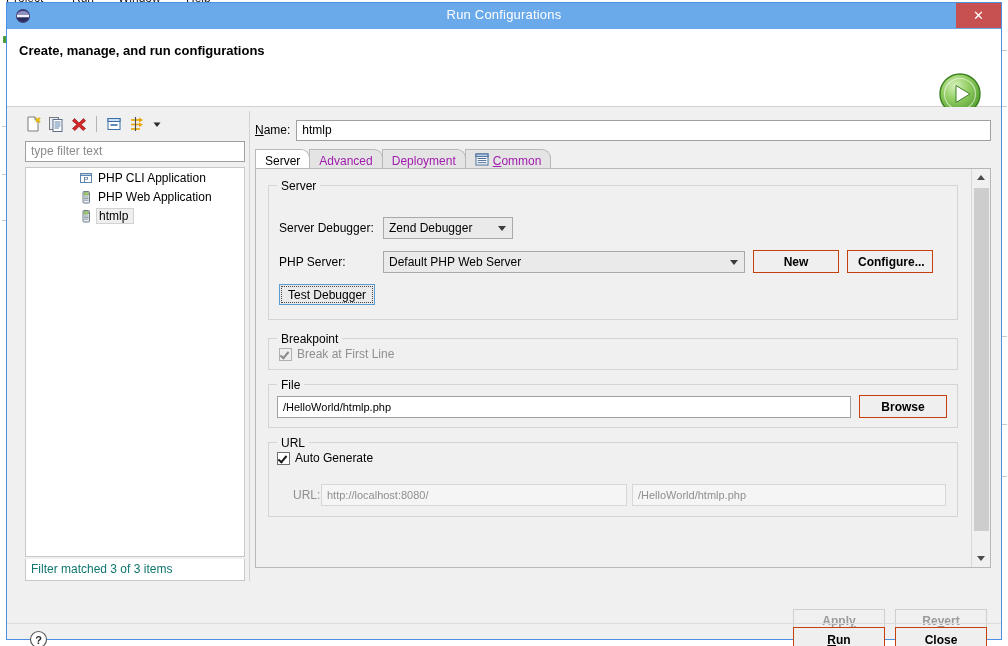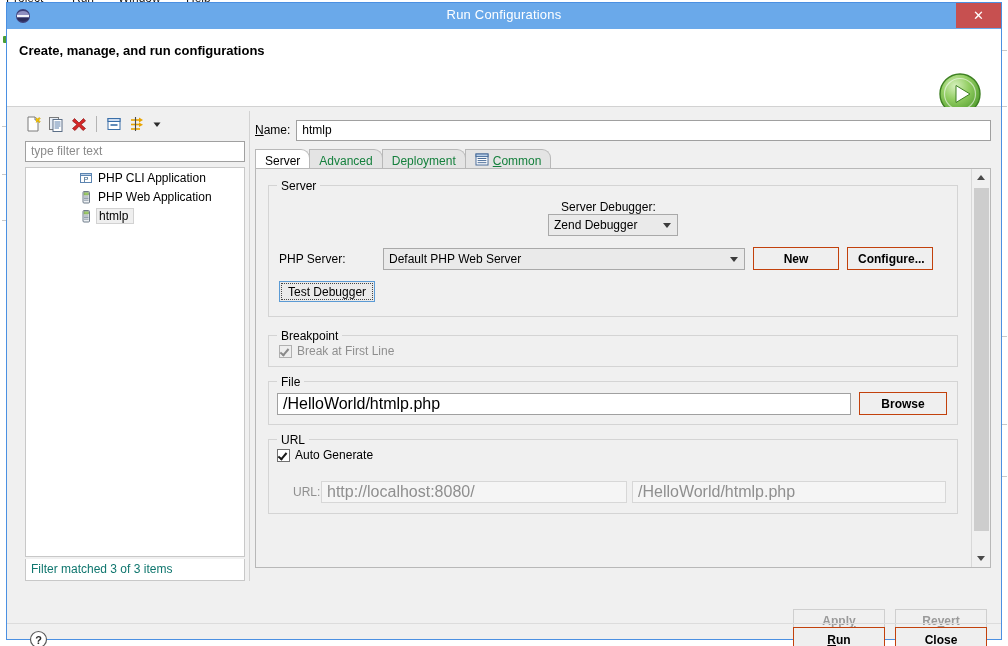--- a/index.html
+++ b/index.html
@@ -184,21 +184,21 @@
     background: #ffffff; border: 1px solid #a0a0a0;
     font-size: 12px; color: #000; padding: 2px 5px; line-height: 15px;
   }
 
   #tab-strip {
     position: absolute; left: 0; top: 36px; width: 736px; height: 22px;
     display: flex; align-items: flex-end;
   }
   .tab {
     height: 20px; padding: 2px 9px 0 9px;
-    font-size: 12px; color: #15803d;
+    font-size: 12px; color: #a21caf;
     border: 1px solid #b8b8b8;
     border-bottom: none;
     background: #e4e4e4;
     border-radius: 0 9px 0 0;
     margin-right: -1px;
     display: flex; align-items: center; gap: 4px;
     cursor: pointer; white-space: nowrap;
   }
   .tab.active {
     background: #ffffff;
@@ -251,21 +251,21 @@
   .btn.disabled { color: #9a9a9a; background: #f0f0f0; border-color: #cfcfcf; cursor: default; }
   .btn u { text-decoration: underline; }
   .btn-focus {
     height: 21px; display: inline-flex; align-items: center; justify-content: center;
     border: 1px solid #5b9bd5; background: #eaeaea;
     font-size: 12px; color: #000; padding: 0 8px; cursor: pointer;
     outline: 1px dotted #454545; outline-offset: -3px;
   }
   .text-input {
     height: 22px; border: 1px solid #a0a0a0; background: #ffffff;
-    font-size: 16px; color: #000; padding: 2px 5px; line-height: 16px;
+    font-size: 11px; color: #000; padding: 2px 5px; line-height: 16px;
     font-family: "Liberation Sans", sans-serif;
   }
   .text-input.disabled { background: #f5f5f5; border-color: #d7d7d7; color: #8f8f8f; }
   .chk-row { display: flex; align-items: center; gap: 5px; font-size: 12px; }
   .chkbox {
     width: 13px; height: 13px; border: 1px solid #707070; background: #fff;
     position: relative; flex: none;
   }
   .chkbox.disabled { background: #eeeeee; border-color: #b0b0b0; }
   .chkbox .tick {
@@ -506,21 +506,21 @@
           <span><u>C</u>ommon</span>
         </div>
       </div>
 
       <div id="tab-content">
         <div id="tab-inner">
 
           <div class="group" style="margin-top:6px; padding-bottom:14px;">
             <span class="group-title">Server</span>
 
-            <div class="field-row" style="margin-top:6px;flex-direction:column;">
+            <div class="field-row" style="margin-top:23px;">
               <span class="field-label">Server Debugger:</span>
               <span class="combo-fake" style="width:130px">
                 <span>Zend Debugger</span>
                 <i class="chev"></i>
               </span>
             </div>
 
             <div class="field-row">
               <span class="field-label">PHP Server:</span>
               <span class="combo-fake" style="width:362px">

